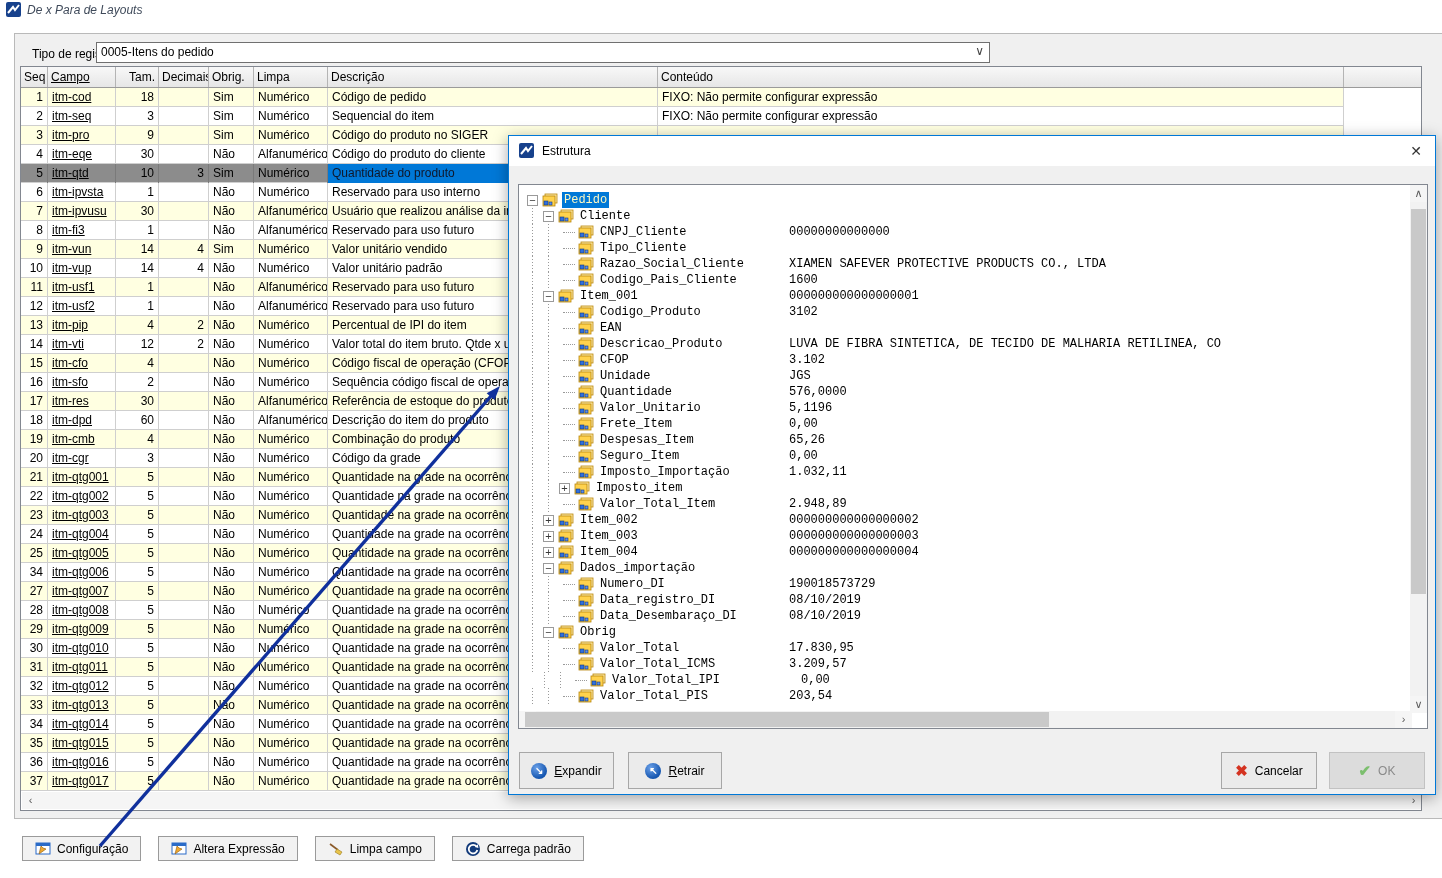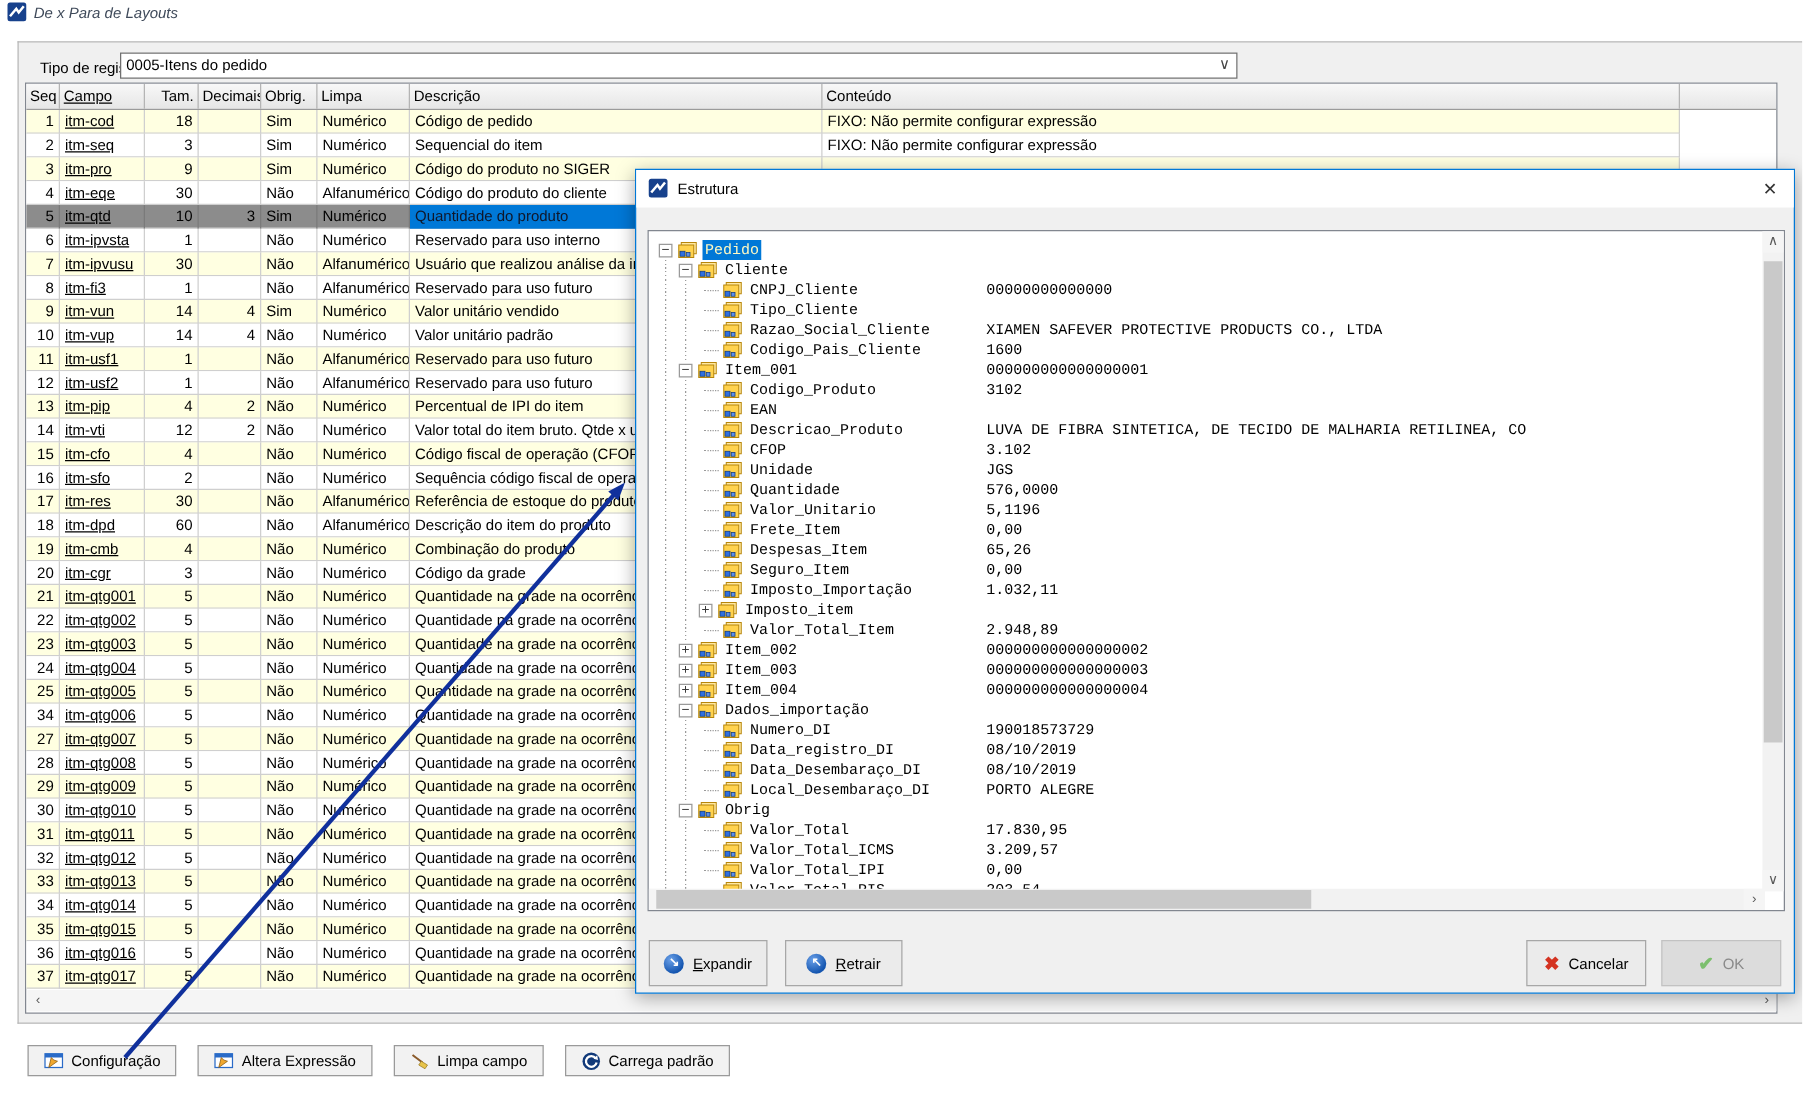--- a/index.html
+++ b/index.html
@@ -872,32 +872,20 @@
             <span class="tdash"></span>
             <svg class="ticon" width="17" height="14">
     <rect x="4" y="1" width="12" height="9" fill="#ffe9a0" stroke="#b8860b" stroke-width="0.8"></rect>
     <rect x="2" y="3" width="12" height="10" fill="#ffd24d" stroke="#b8860b" stroke-width="0.8"></rect>
     <rect x="3" y="8" width="4" height="4" fill="#2f6fe0" stroke="#123a7a" stroke-width="0.6"></rect>
     <rect x="8" y="9" width="3" height="3" fill="#5b8ef0" stroke="#123a7a" stroke-width="0.6"></rect>
   </svg>
             <span class="tlabel">Data_Desembaraço_DI</span>
             <span class="tvalue">08/10/2019</span>
           </div>
-          <div class="trow" style="background-image: repeating-linear-gradient(rgb(154, 154, 154) 0px, rgb(154, 154, 154) 1px, transparent 1px, transparent 3px), repeating-linear-gradient(rgb(154, 154, 154) 0px, rgb(154, 154, 154) 1px, transparent 1px, transparent 3px); background-size: 1px 100%, 1px 100%; background-position: 13px 0px, 29px 0px; background-repeat: no-repeat;">
-            <span class="spacer" style="width: 44px;"></span>
-            <span class="tdash"></span>
-            <svg class="ticon" width="17" height="14">
-    <rect x="4" y="1" width="12" height="9" fill="#ffe9a0" stroke="#b8860b" stroke-width="0.8"></rect>
-    <rect x="2" y="3" width="12" height="10" fill="#ffd24d" stroke="#b8860b" stroke-width="0.8"></rect>
-    <rect x="3" y="8" width="4" height="4" fill="#2f6fe0" stroke="#123a7a" stroke-width="0.6"></rect>
-    <rect x="8" y="9" width="3" height="3" fill="#5b8ef0" stroke="#123a7a" stroke-width="0.6"></rect>
-  </svg>
-            <span class="tlabel">Local_Desembaraço_DI</span>
-            <span class="tvalue">PORTO ALEGRE</span>
-          </div>
           <div class="trow" style="background-image: repeating-linear-gradient(rgb(154, 154, 154) 0px, rgb(154, 154, 154) 1px, transparent 1px, transparent 3px); background-size: 1px 100%; background-position: 13px 0px; background-repeat: no-repeat;">
             <span class="spacer" style="width: 24px;"></span>
             <span class="tbox">−</span>
             <svg class="ticon" width="17" height="14">
     <rect x="4" y="1" width="12" height="9" fill="#ffe9a0" stroke="#b8860b" stroke-width="0.8"></rect>
     <rect x="2" y="3" width="12" height="10" fill="#ffd24d" stroke="#b8860b" stroke-width="0.8"></rect>
     <rect x="3" y="8" width="4" height="4" fill="#2f6fe0" stroke="#123a7a" stroke-width="0.6"></rect>
     <rect x="8" y="9" width="3" height="3" fill="#5b8ef0" stroke="#123a7a" stroke-width="0.6"></rect>
   </svg>
             <span class="tlabel">Obrig</span>
@@ -919,21 +907,21 @@
             <span class="tdash"></span>
             <svg class="ticon" width="17" height="14">
     <rect x="4" y="1" width="12" height="9" fill="#ffe9a0" stroke="#b8860b" stroke-width="0.8"></rect>
     <rect x="2" y="3" width="12" height="10" fill="#ffd24d" stroke="#b8860b" stroke-width="0.8"></rect>
     <rect x="3" y="8" width="4" height="4" fill="#2f6fe0" stroke="#123a7a" stroke-width="0.6"></rect>
     <rect x="8" y="9" width="3" height="3" fill="#5b8ef0" stroke="#123a7a" stroke-width="0.6"></rect>
   </svg>
             <span class="tlabel">Valor_Total_ICMS</span>
             <span class="tvalue">3.209,57</span>
           </div>
-          <div class="trow" style="background-image: repeating-linear-gradient(rgb(154, 154, 154) 0px, rgb(154, 154, 154) 1px, transparent 1px, transparent 3px), repeating-linear-gradient(rgb(154, 154, 154) 0px, rgb(154, 154, 154) 1px, transparent 1px, transparent 3px); background-size: 1px 100%, 1px 100%; background-position: 13px 0px, 29px 0px; background-repeat: no-repeat;">
+          <div class="trow" style="background-image: repeating-linear-gradient(rgb(154, 154, 154) 0px, rgb(154, 154, 154) 1px, transparent 1px, transparent 3px), repeating-linear-gradient(rgb(154, 154, 154) 0px, rgb(154, 154, 154) 1px, transparent 1px, transparent 3px); background-size: 1px 100%, 1px 100%; background-position: 13px 0px, 29px 0px; background-repeat: no-repeat; margin-left: 12px;">
             <span class="spacer" style="width: 44px;"></span>
             <span class="tdash"></span>
             <svg class="ticon" width="17" height="14">
     <rect x="4" y="1" width="12" height="9" fill="#ffe9a0" stroke="#b8860b" stroke-width="0.8"></rect>
     <rect x="2" y="3" width="12" height="10" fill="#ffd24d" stroke="#b8860b" stroke-width="0.8"></rect>
     <rect x="3" y="8" width="4" height="4" fill="#2f6fe0" stroke="#123a7a" stroke-width="0.6"></rect>
     <rect x="8" y="9" width="3" height="3" fill="#5b8ef0" stroke="#123a7a" stroke-width="0.6"></rect>
   </svg>
             <span class="tlabel">Valor_Total_IPI</span>
             <span class="tvalue">0,00</span>

